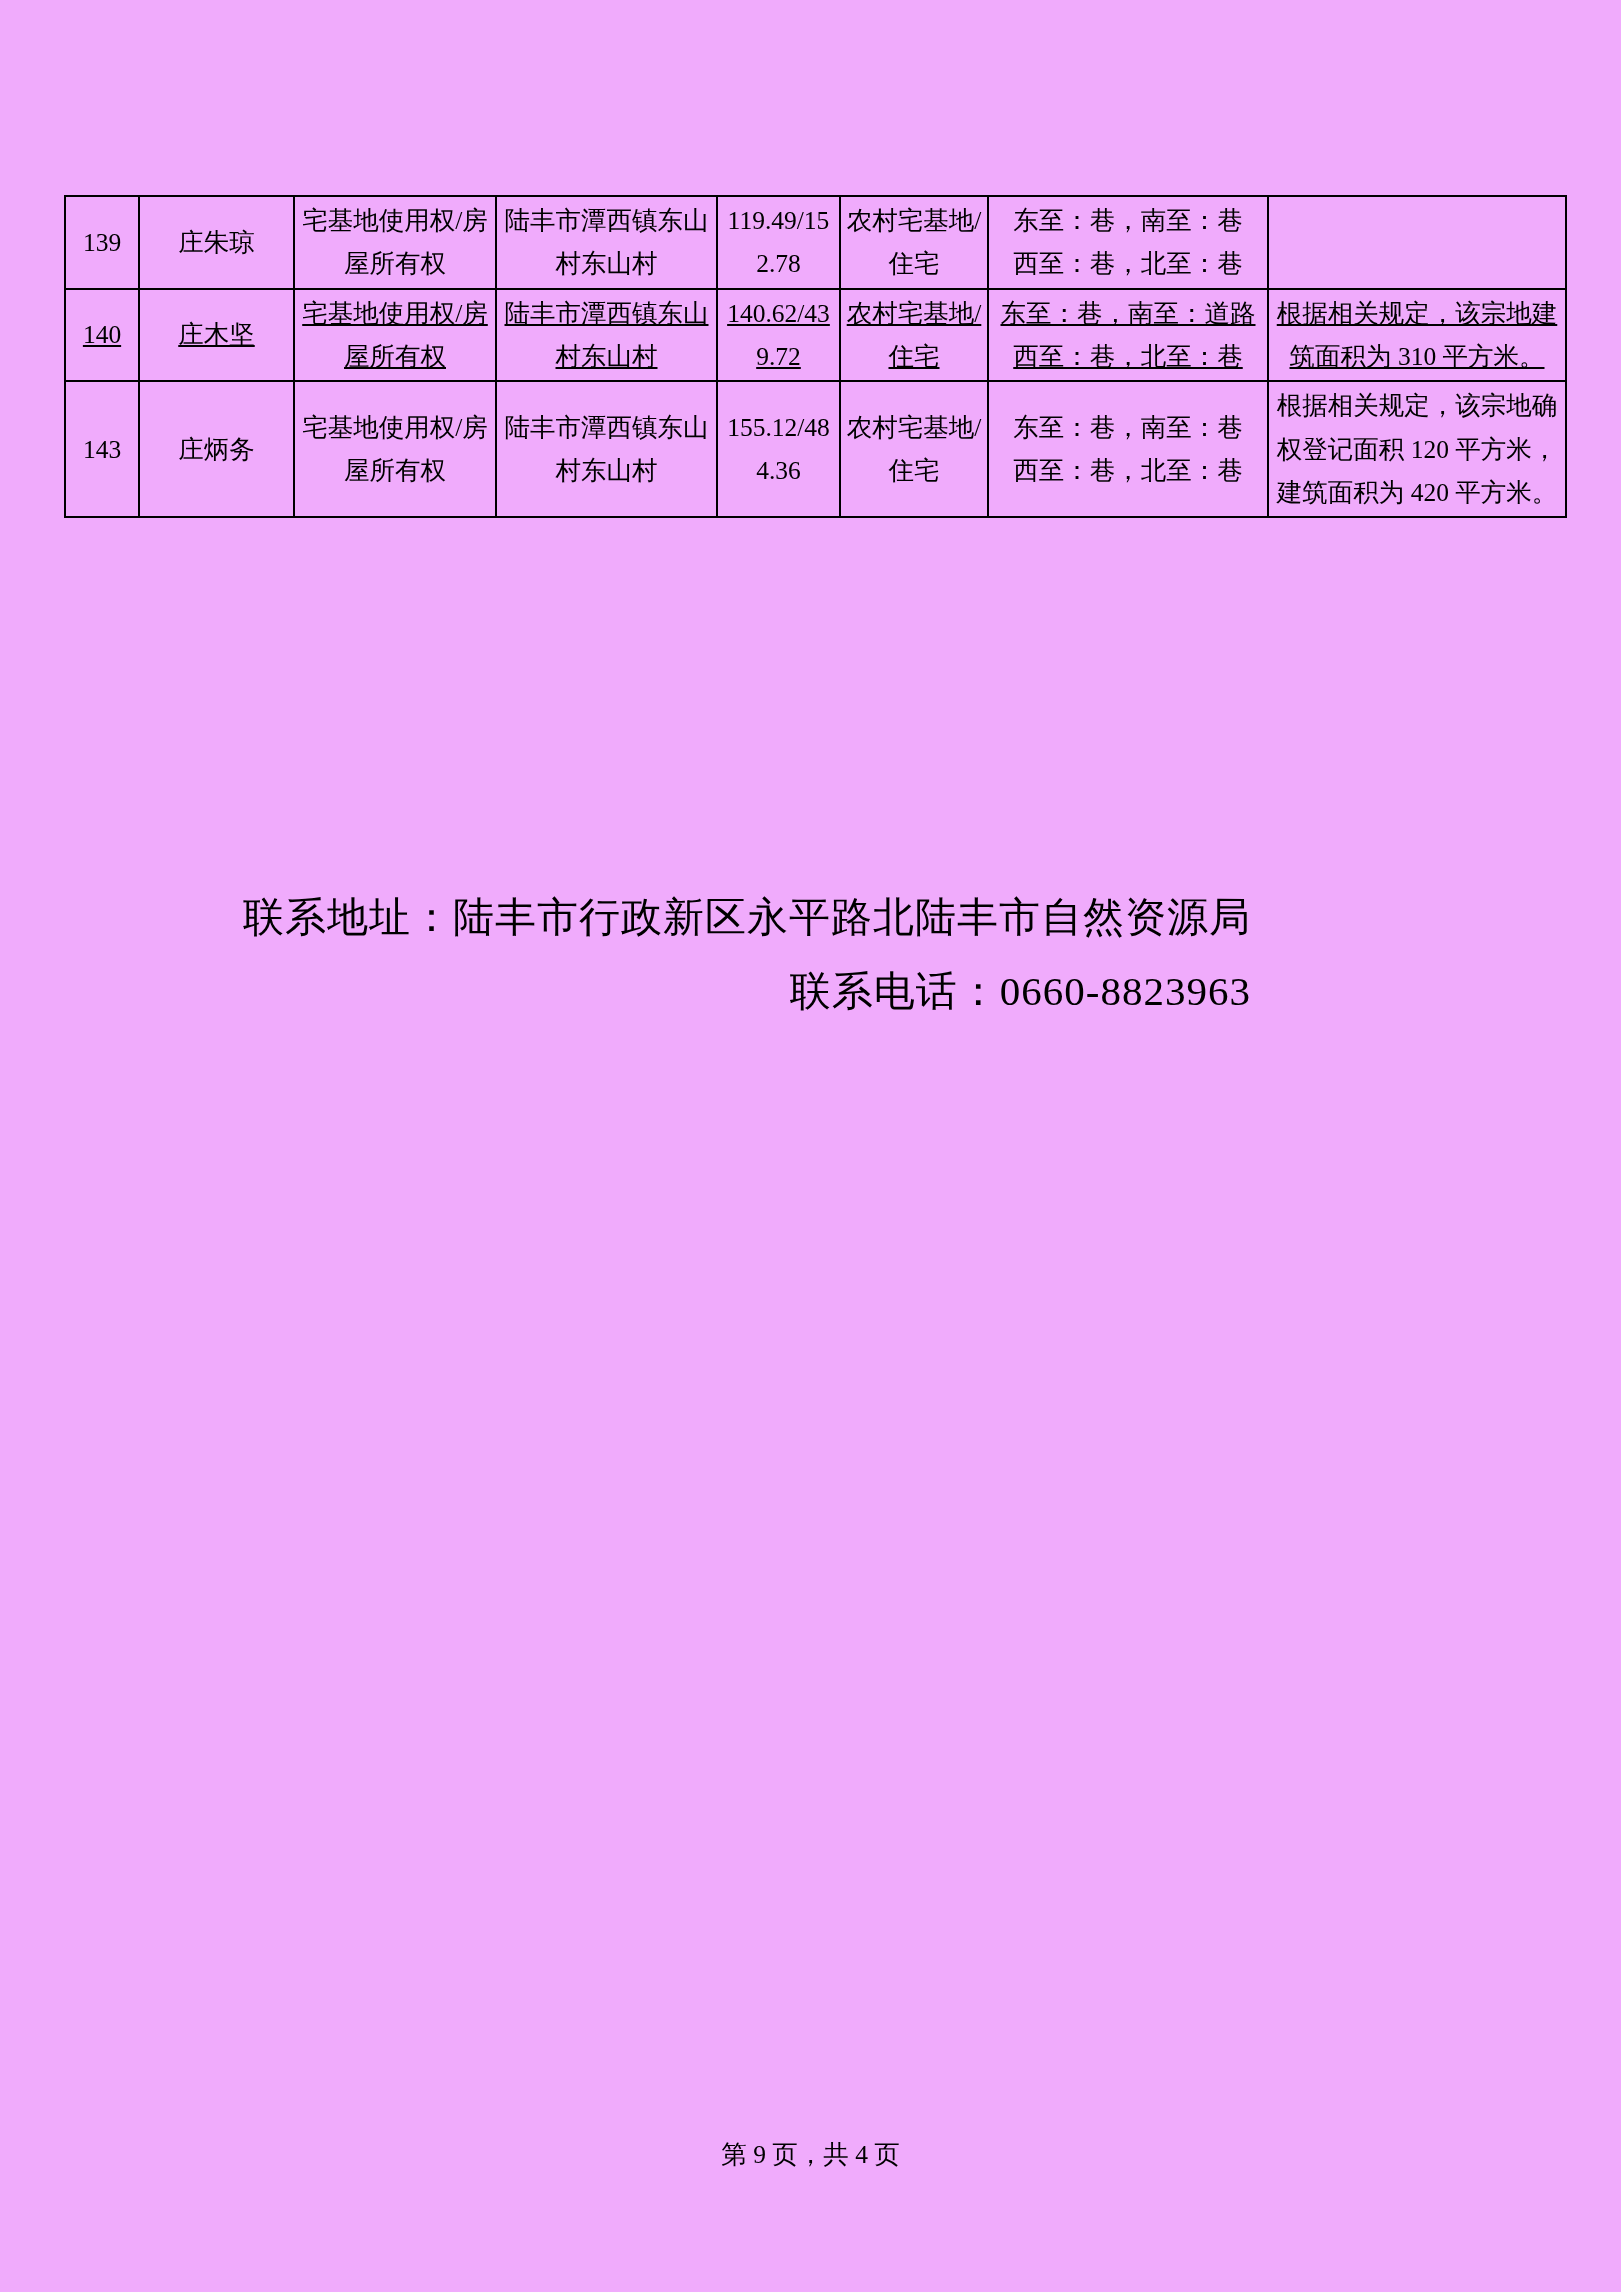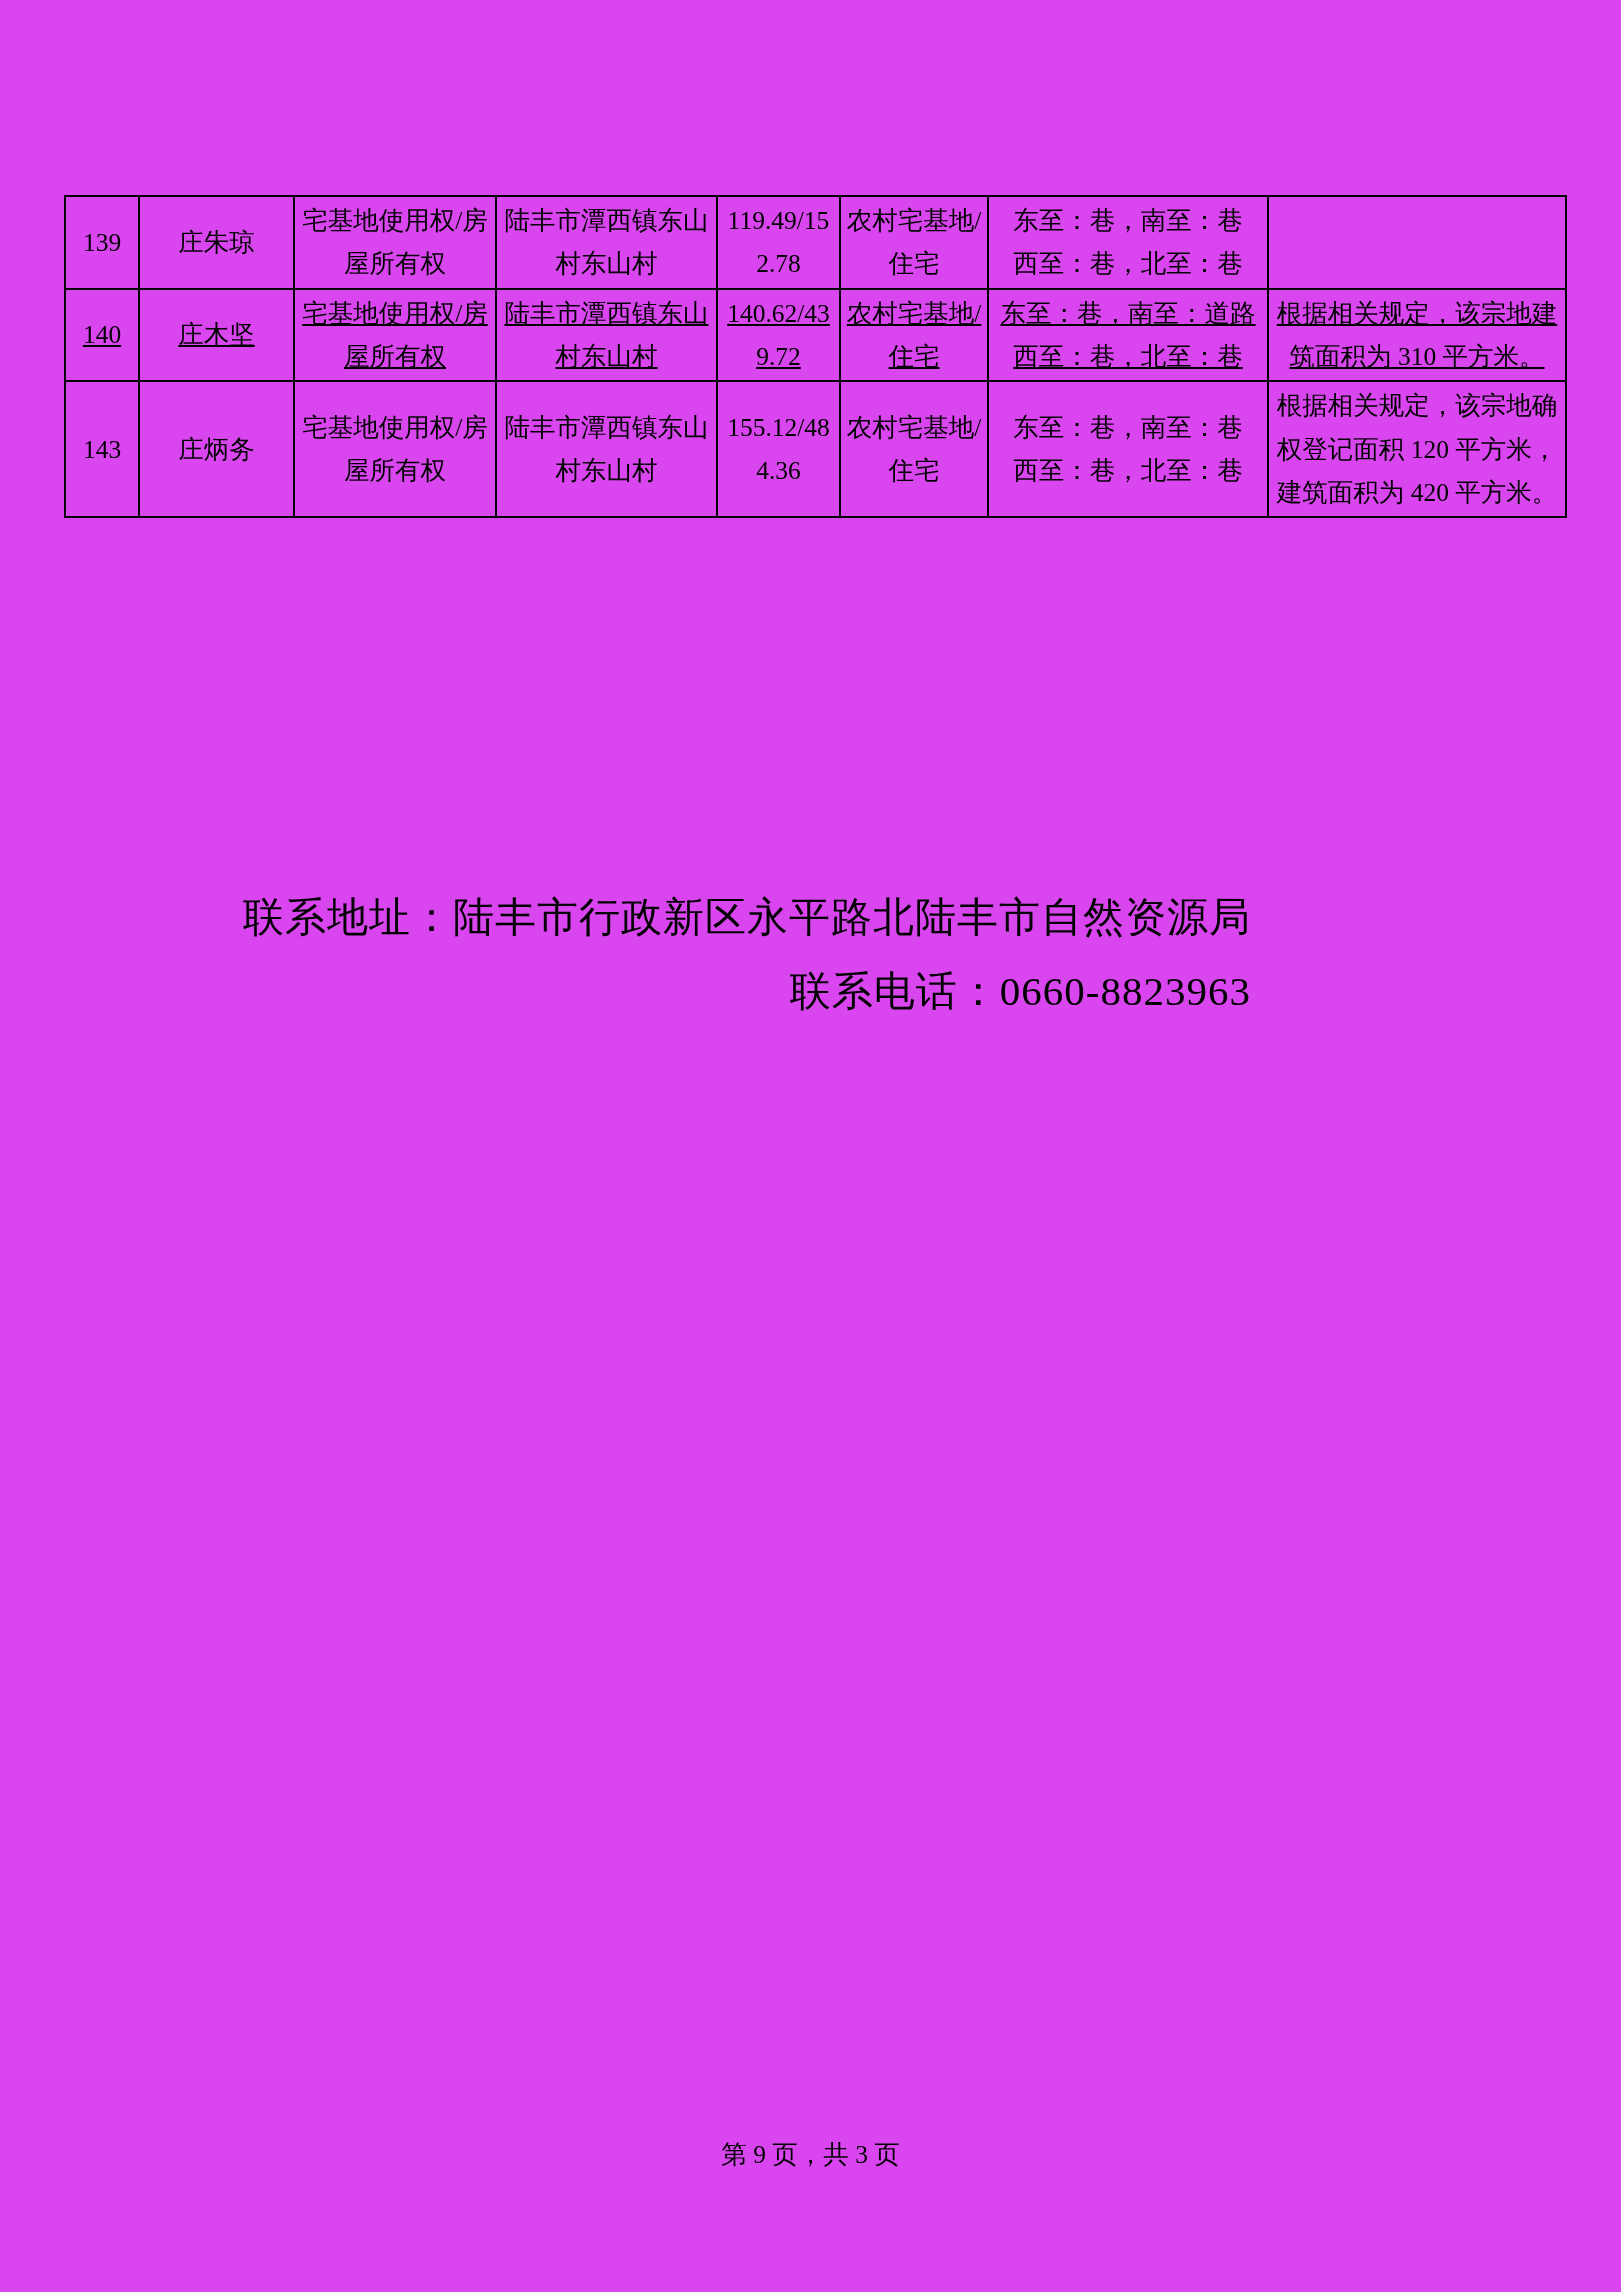--- a/index.html
+++ b/index.html
@@ -5,21 +5,21 @@
   * { margin: 0; padding: 0; box-sizing: border-box; }
   html, body { background: #ffffff; }
   body {
     font-family: "Liberation Serif", "DejaVu Serif", serif;
     color: #000000;
   }
   .page {
     position: relative;
     width: 1621px;
     height: 2293px;
-    background: #d946ef;
+    background: #f0abfc;
     overflow: hidden;
   }
   table.records {
     position: absolute;
     left: 64px;
     top: 195px;
     width: 1500px;
     border-collapse: collapse;
     table-layout: fixed;
   }
@@ -127,16 +127,16 @@
   </table>
 
   <div class="contact">
     <div>联系地址：陆丰市行政新区永平路北陆丰市自然资源局</div>
     <div>联系电话：0660-8823963</div>
   </div>
 
   <div class="signature">
   </div>
 
-  <div class="page-footer">第 9 页，共 3 页</div>
+  <div class="page-footer">第 9 页，共 4 页</div>
 
 </div>
 
 
 </body></html>

